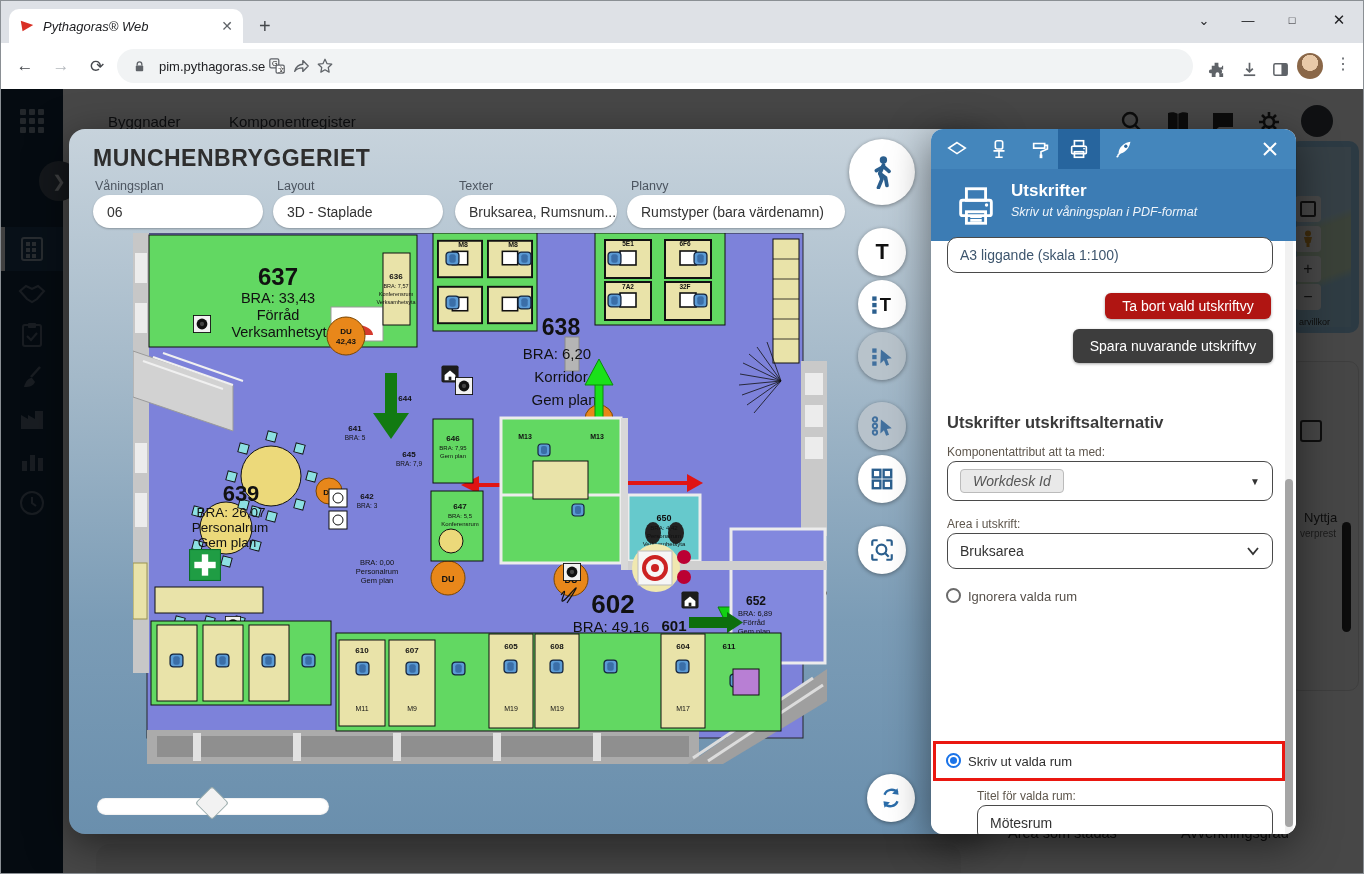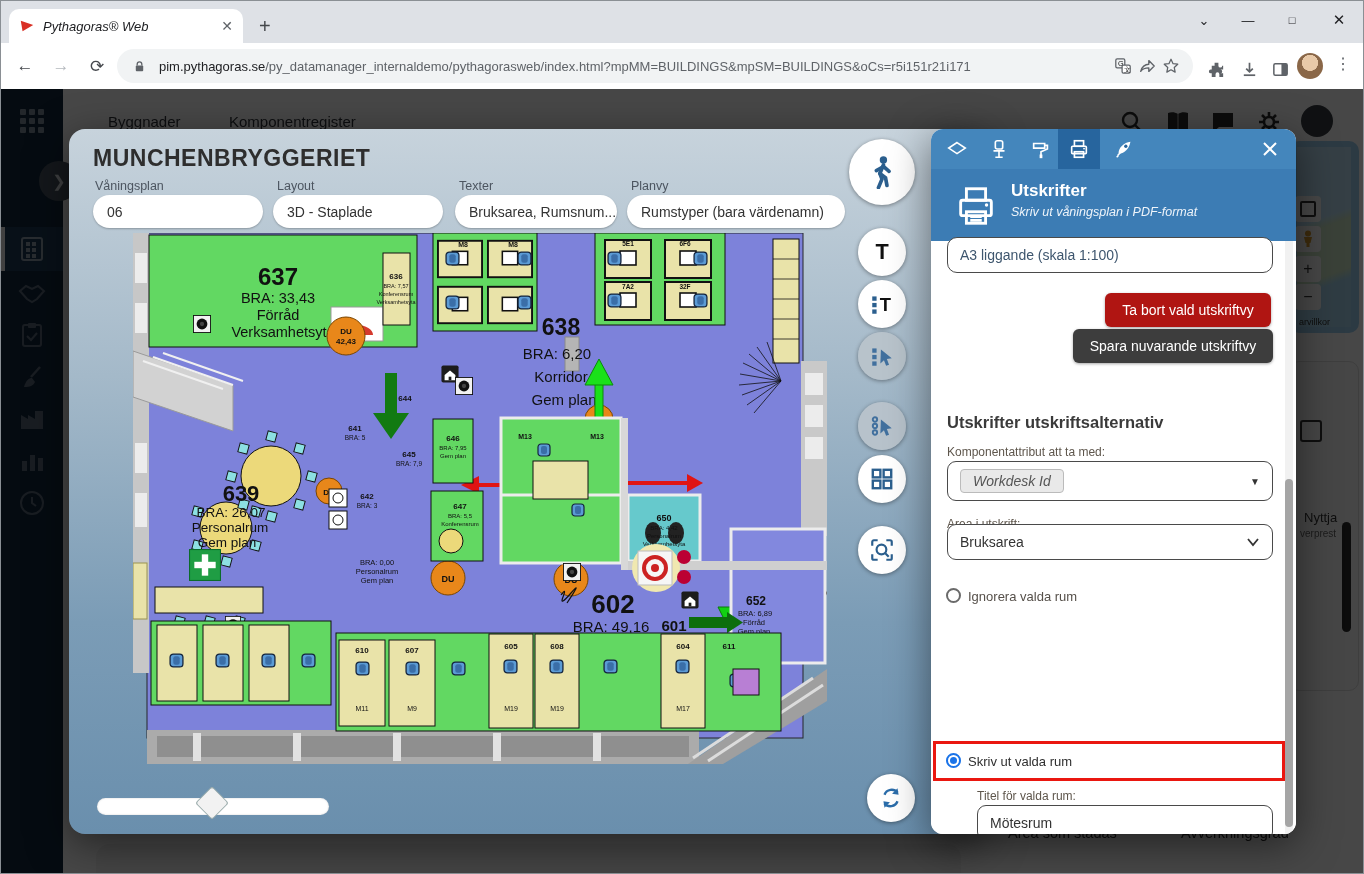--- a/index.html
+++ b/index.html
@@ -90,21 +90,20 @@
   <div class="navic dis" style="left:48px;">→</div>
   <div class="navic" style="left:84px;">⟳</div>
   <div id="urlbar">
     <span class="tb-ic">
       <svg width="13" height="13" viewBox="0 0 14 14">
           <rect x="3" y="6" width="8" height="6" rx="1" fill="#5f6368"></rect>
           <path d="M4.5 6V4.5a2.5 2.5 0 0 1 5 0V6" fill="none" stroke="#5f6368" stroke-width="1.4"></path>
         </svg>
     </span>
     <span class="host">pim.pythagoras.se</span>
-    <span class="path">/py_datamanager_internaldemo/pythagorasweb/index.html?mpMM=BUILDINGS&amp;mpSM=BUILDINGS&amp;oCs=r5i151r21i171</span>
     <span class="tb-ic">
       <svg width="18" height="18" viewBox="0 0 20 20">
           <rect x="2" y="2" width="10" height="10" rx="1.5" fill="none" stroke="#5f6368" stroke-width="1.4"></rect>
           <text x="4.5" y="10" font-size="8" fill="#5f6368">G</text>
           <rect x="9" y="9" width="9" height="9" rx="1.5" fill="#fff" stroke="#5f6368" stroke-width="1.4"></rect>
           <text x="11" y="16.5" font-size="7.5" fill="#5f6368">文</text>
         </svg>
     </span>
     <span class="tb-ic">
       <svg width="18" height="18" viewBox="0 0 20 20">
@@ -714,37 +713,37 @@
           </g>
           <circle cx="17.5" cy="11.5" r="0.9" fill="#fff"></circle>
         </svg>
       <div id="p-title">Utskrifter</div>
       <div id="p-sub">Skriv ut våningsplan i PDF-format</div>
     </div>
     <div id="p-body">
       <div class="psel" style="left:16px;top:-4px;width:326px;height:36px;border-radius:10px;color:#3e566e;">
         <span>A3 liggande (skala 1:100)</span>
       </div>
-      <button class="pbtn" style="left:174px;top:52px;width:166px;height:34px;background:#b01512;">
+      <button class="pbtn" style="left:174px;top:52px;width:166px;height:26px;background:#b01512;">
           <span>Ta bort vald utskriftvy</span>
         </button>
       <button class="pbtn" style="left:142px;top:88px;width:200px;height:34px;background:#3d3d3d;">
           <span>Spara nuvarande utskriftvy</span>
         </button>
 
       <div class="abs" style="left:16px;top:172px;font-size:16.5px;font-weight:bold;color:#3a3a3a;">Utskrifter utskriftsalternativ</div>
 
       <span class="plab" style="left:16px;top:204px;">Komponentattribut att ta med:</span>
       <div class="psel" style="left:16px;top:220px;width:326px;height:40px;">
         <span style="background:#e9e9e9;border:1px solid #bbb;border-radius:4px;padding:3px 12px;font-style:italic;color:#555;">Workdesk Id</span>
         <span style="margin-left:auto;color:#333;font-size:10px;">▼</span>
       </div>
 
       <span class="plab" style="left:16px;top:276px;">Area i utskrift:</span>
-      <div class="psel" style="left:16px;top:283px;width:326px;height:36px;">
+      <div class="psel" style="left:16px;top:292px;width:326px;height:36px;">
         <span>Bruksarea</span>
         <svg style="margin-left:auto;" width="14" height="14" viewBox="0 0 14 14">
             <path d="M2 4l5 6 5-6" fill="none" stroke="#333" stroke-width="1.8"></path>
           </svg>
       </div>
 
       <span class="radio" style="left:15px;top:347px;"></span>
       <span class="rlab" style="left:37px;top:348px;">Ignorera valda rum</span>
 
       <div id="redbox"></div>

